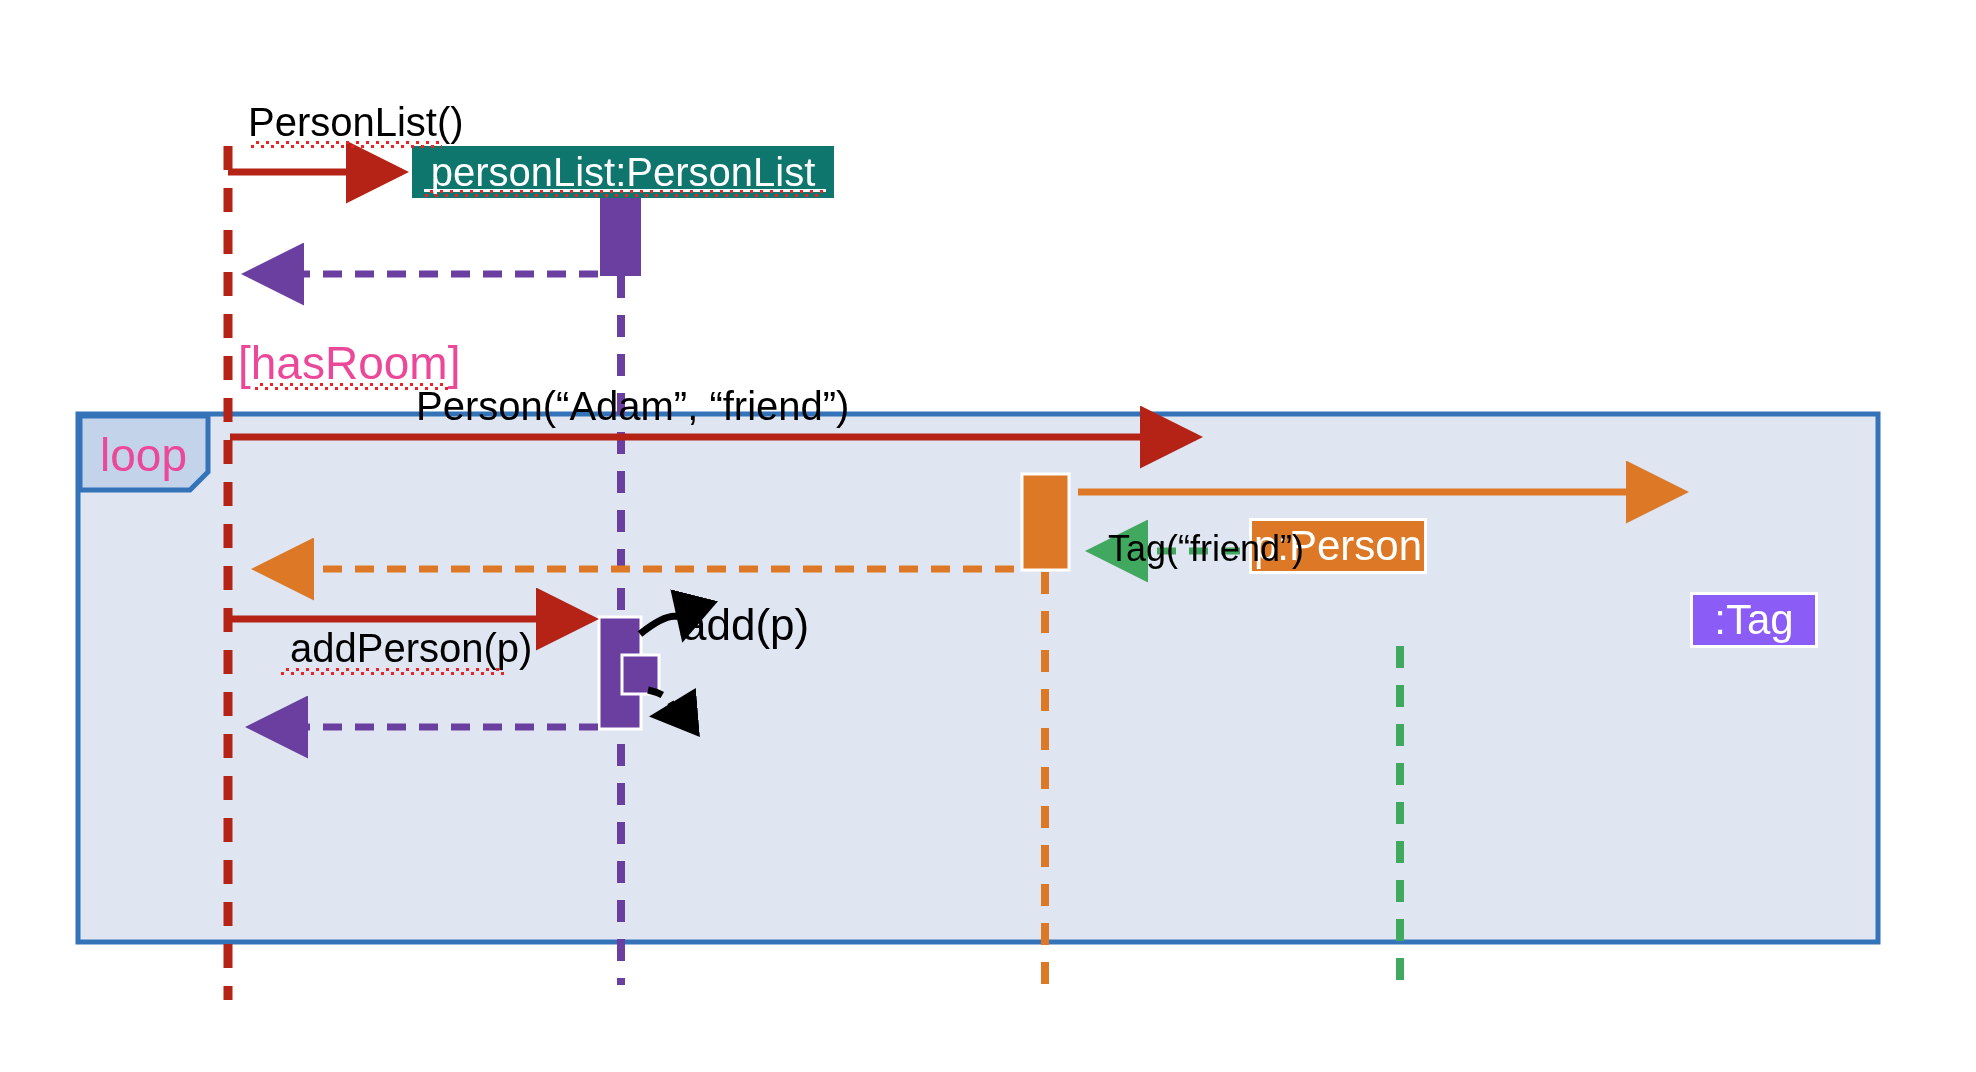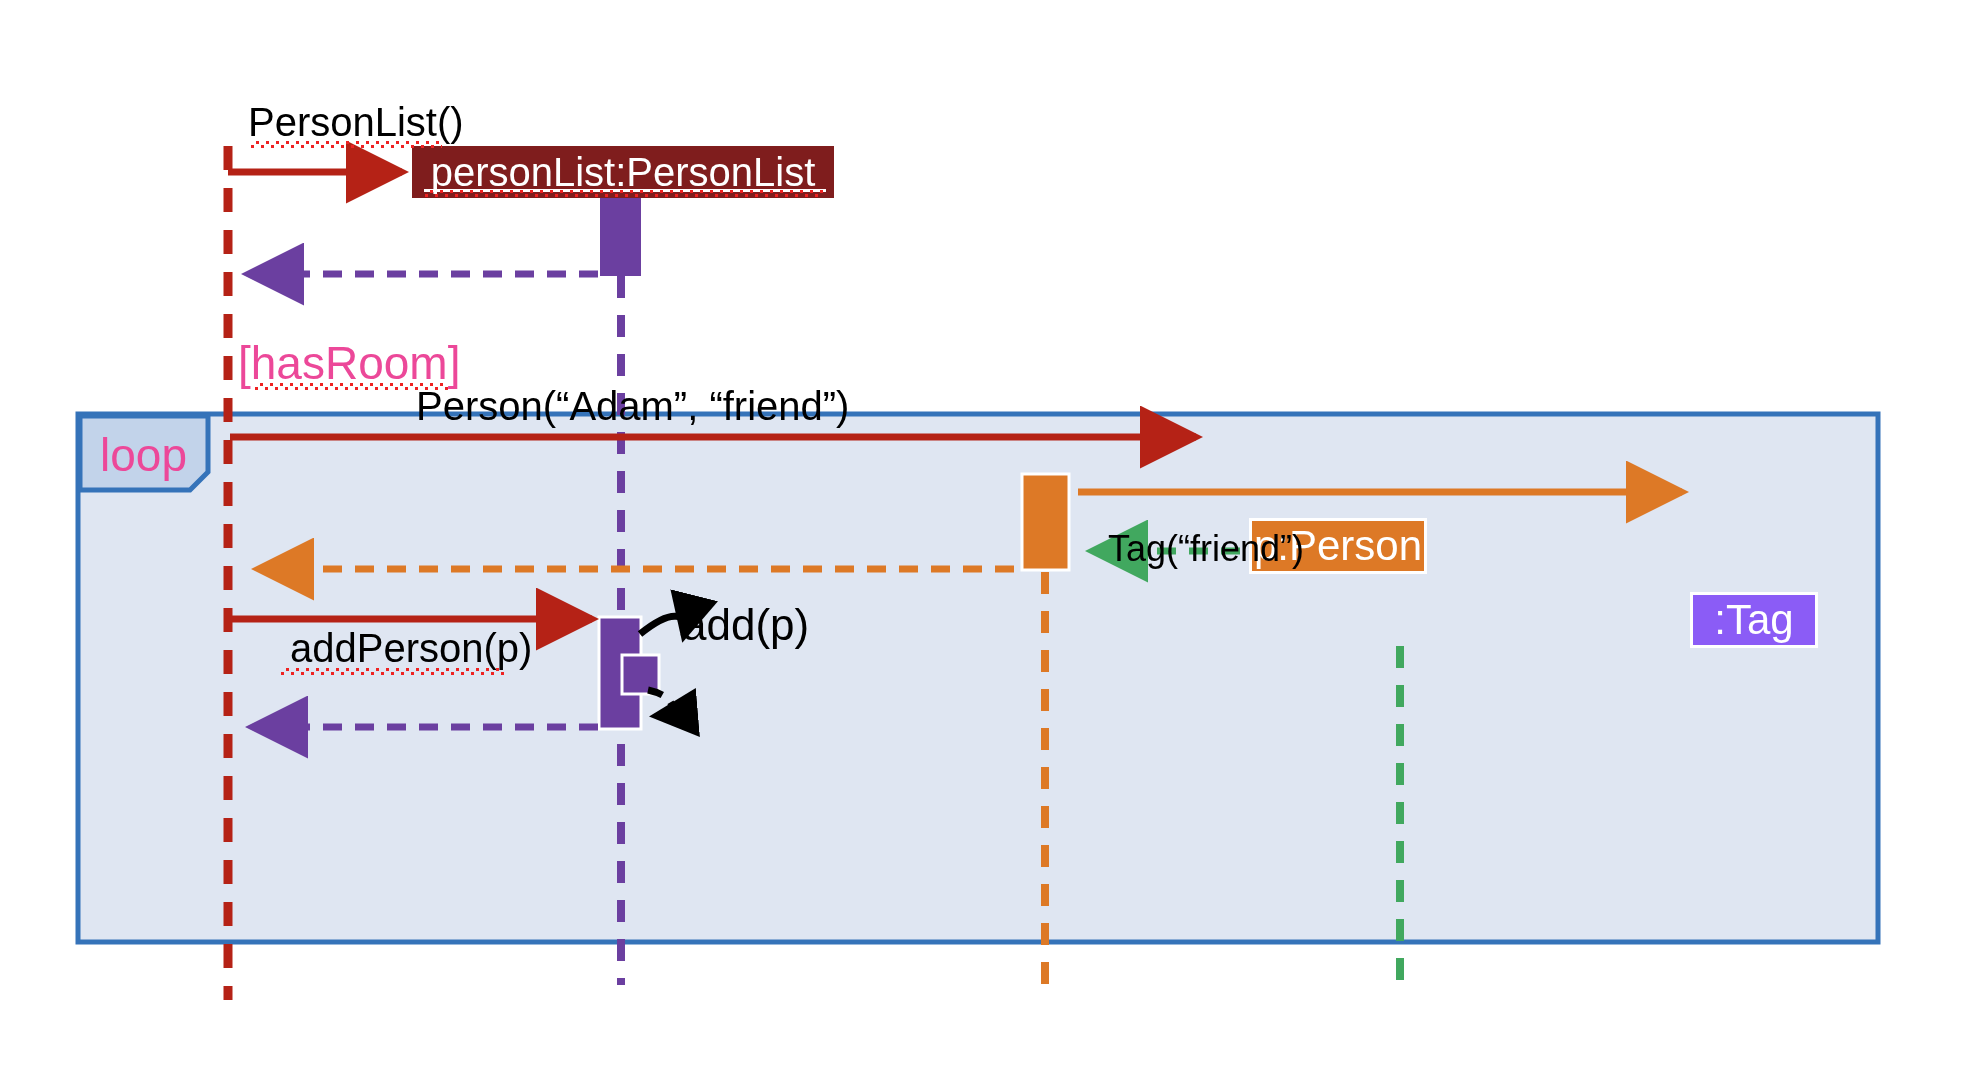--- a/index.html
+++ b/index.html
@@ -114,21 +114,21 @@
 
     <line x1="232" y1="619" x2="592" y2="619" stroke="#b52216" stroke-width="7" marker-end="url(#arrow-red)"></line>
 
     <path d="M640,634 C672,608 690,612 684,636" fill="none" stroke="#000000" stroke-width="7" marker-end="url(#arrow-black)"></path>
 
     <path d="M648,690 C676,696 680,714 656,716" fill="none" stroke="#000000" stroke-width="7" stroke-dasharray="15 11" marker-end="url(#arrow-black)"></path>
 
     <line x1="598" y1="727" x2="252" y2="727" stroke="#6b3fa0" stroke-width="7" stroke-dasharray="19 13" marker-end="url(#arrow-purple)"></line>
   </svg>
 
-  <div class="participant-box" style="left:412px; top:146px; width:422px; height:52px; background:#7f1d1d; font-size:40px;">
+  <div class="participant-box" style="left:412px; top:146px; width:422px; height:52px; background:#0f766e; font-size:40px;">
     <span style="position:relative;">personList:PersonList</span>
   </div>
   <div class="underline-white" style="left:424px; top:189px; width:402px;"></div>
   <div class="squiggle" style="left:424px; top:190px; width:400px;"></div>
 
   <div class="participant-box outlined" style="left:1205px; top:518px; width:178px; height:56px; background:#dd7926; font-size:42px;margin-left:44px;">
     <span>p:Person</span>
   </div>
 
   <div class="participant-box outlined" style="left:1690px; top:592px; width:128px; height:56px; background:#8b5cf6; font-size:42px;">

